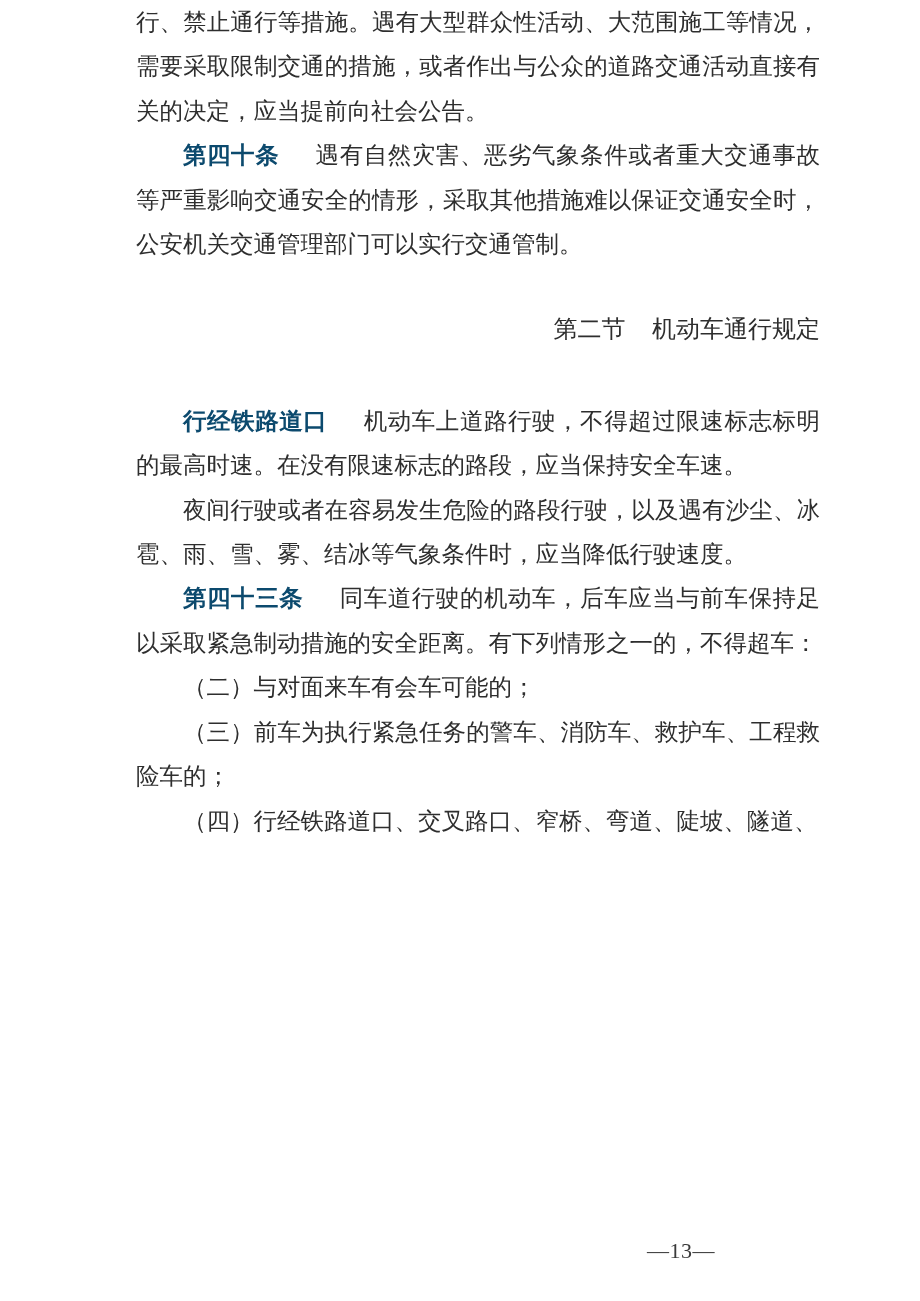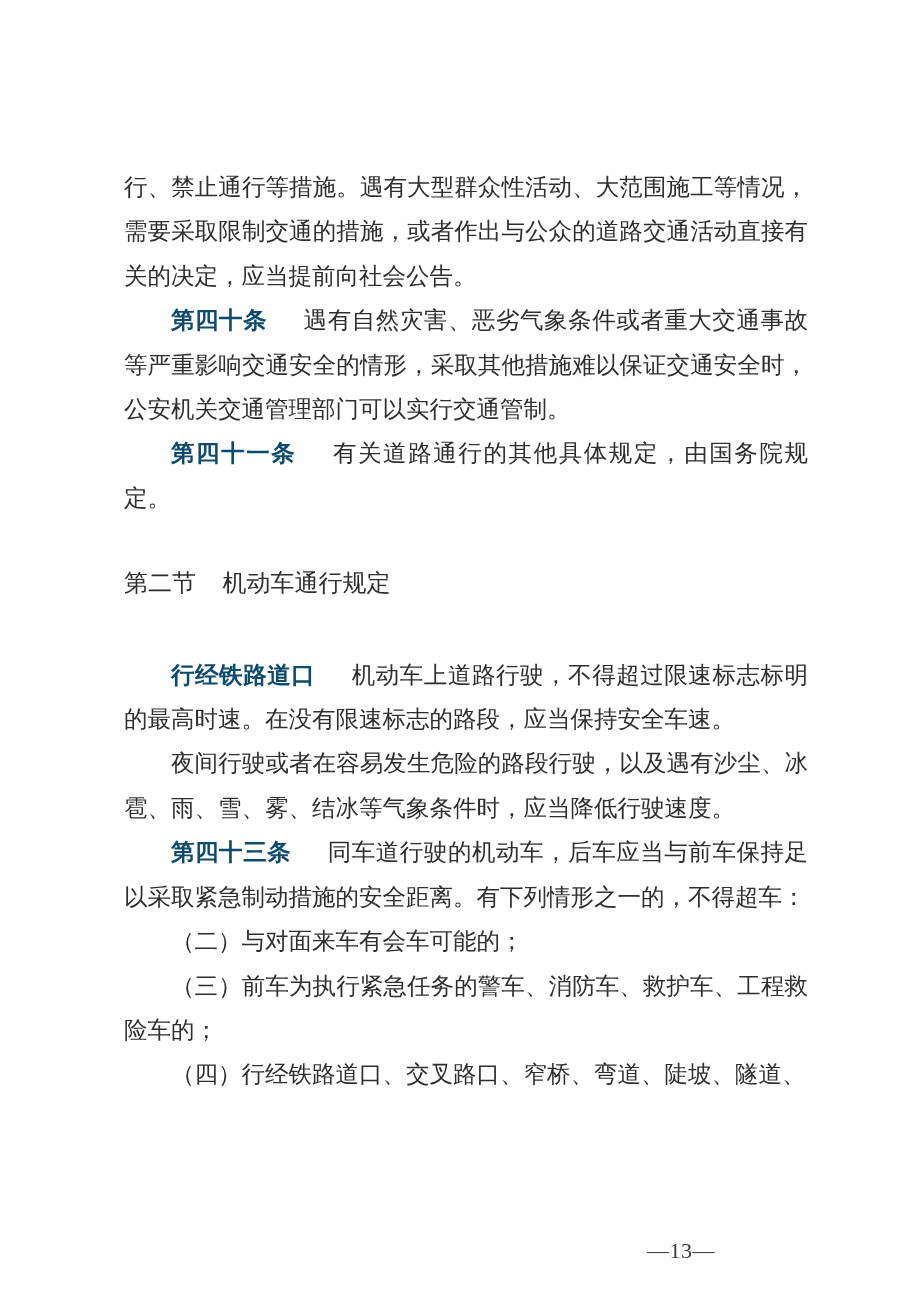--- a/index.html
+++ b/index.html
@@ -10,24 +10,23 @@
     width: 920px;
     height: 1301px;
     position: relative;
     background: #ffffff;
     overflow: hidden;
     font-family: "Liberation Serif", "DejaVu Serif", serif;
     color: #2e2e2e;
   }
   .content {
     position: absolute;
-    left: 124px;
+    left: 136px;
     top: 0;
     width: 684px;
-    padding-top: 165px;
   }
   .para {
     margin: 0;
     font-size: 23.5px;
     line-height: 44.4px;
     text-align: justify;
     letter-spacing: 0;
   }
   .ind {
     text-indent: 2em;
@@ -36,21 +35,21 @@
     font-family: "Liberation Sans", "DejaVu Sans", sans-serif;
     font-weight: 700;
     color: #0c4a6e;
     margin-right: 1.55em;
   }
   .section-heading {
     margin: 41px 0 47px 0;
     font-size: 24px;
     line-height: 44.4px;
     font-weight: 400;
-    text-align: left;
+    text-align: right;
     color: #2e2e2e;
   }
   .section-number {
     margin-right: 1.1em;
   }
   .page-footer {
     position: absolute;
     top: 1236px;
     left: 0;
     width: 848px;
@@ -65,21 +64,20 @@
 </style>
 </head>
 <body>
 
 <main class="content">
 
   <p class="para">行、禁止通行等措施。遇有大型群众性活动、大范围施工等情况，需要采取限制交通的措施，或者作出与公众的道路交通活动直接有关的决定，应当提前向社会公告。</p>
 
   <p class="para ind"><span class="article-label">第四十条</span><span>遇有自然灾害、恶劣气象条件或者重大交通事故等严重影响交通安全的情形，采取其他措施难以保证交通安全时，公安机关交通管理部门可以实行交通管制。</span></p>
 
-  <p class="para ind"><span class="article-label">第四十一条</span><span>有关道路通行的其他具体规定，由国务院规定。</span></p>
 
   <h2 class="section-heading"><span class="section-number">第二节</span><span>机动车通行规定</span></h2>
 
   <p class="para ind"><span class="article-label">行经铁路道口</span><span>机动车上道路行驶，不得超过限速标志标明的最高时速。在没有限速标志的路段，应当保持安全车速。</span></p>
 
   <p class="para ind">夜间行驶或者在容易发生危险的路段行驶，以及遇有沙尘、冰雹、雨、雪、雾、结冰等气象条件时，应当降低行驶速度。</p>
 
   <p class="para ind"><span class="article-label">第四十三条</span><span>同车道行驶的机动车，后车应当与前车保持足以采取紧急制动措施的安全距离。有下列情形之一的，不得超车：</span></p>
 
 

